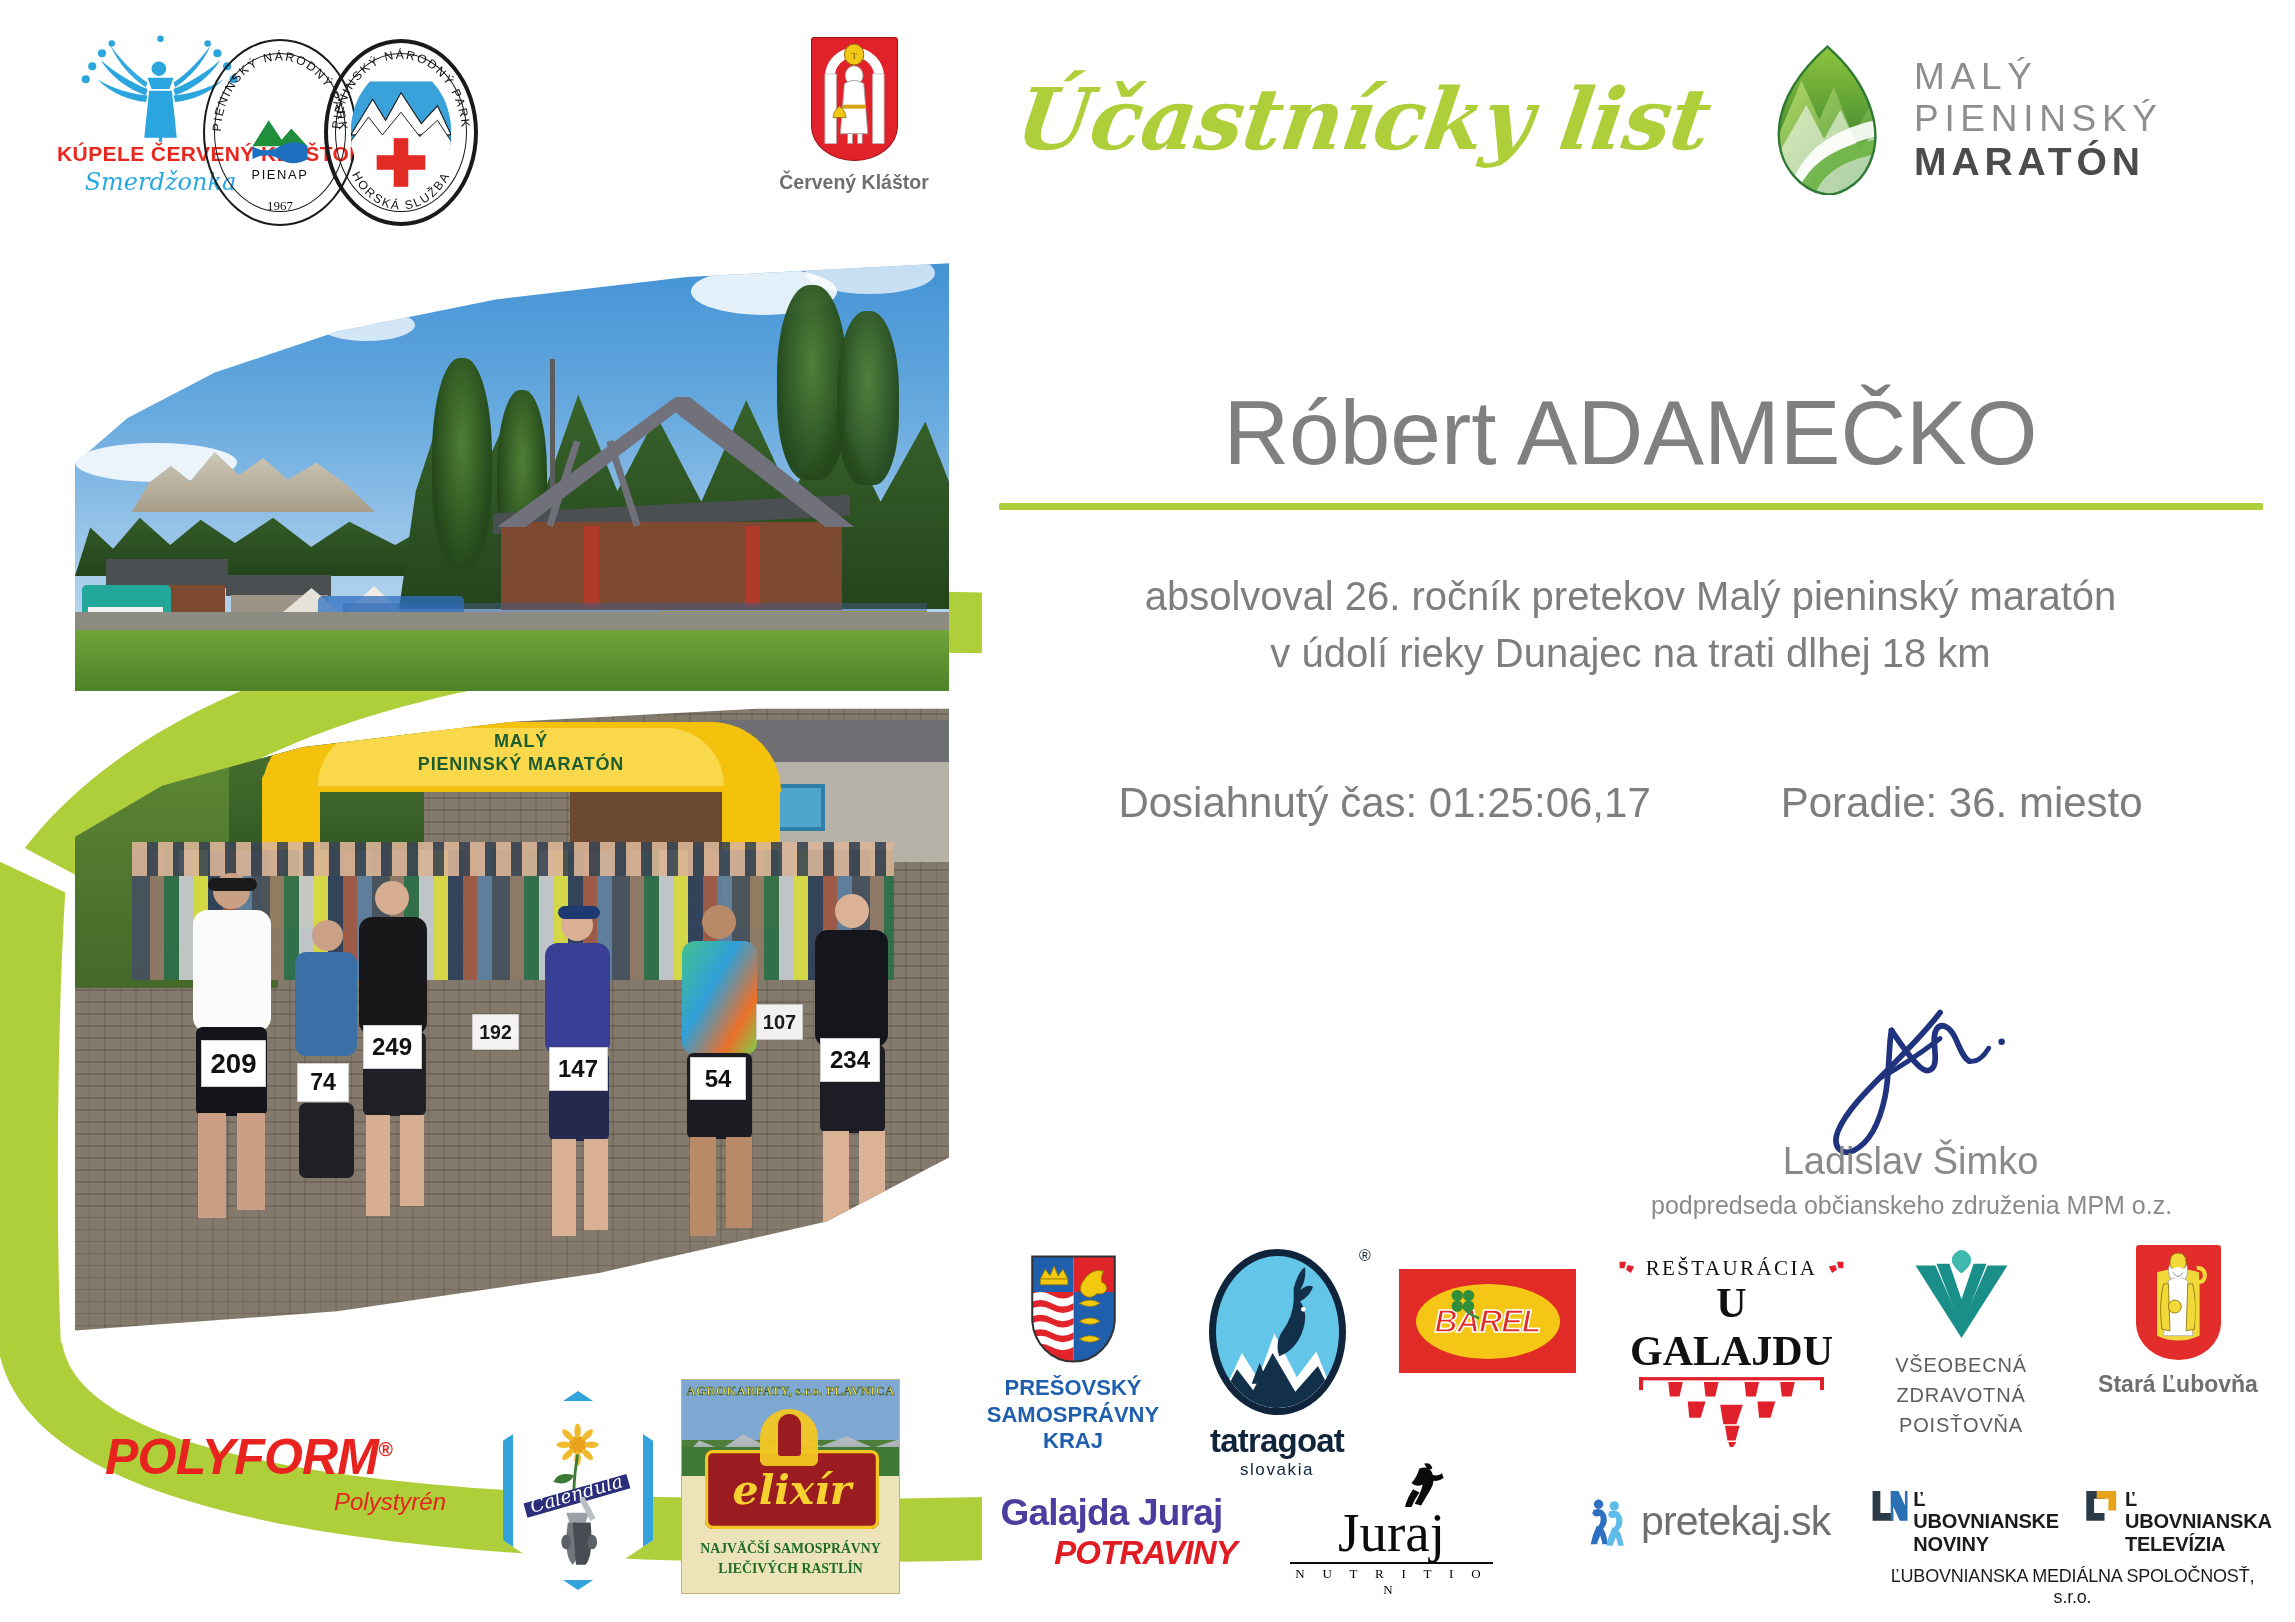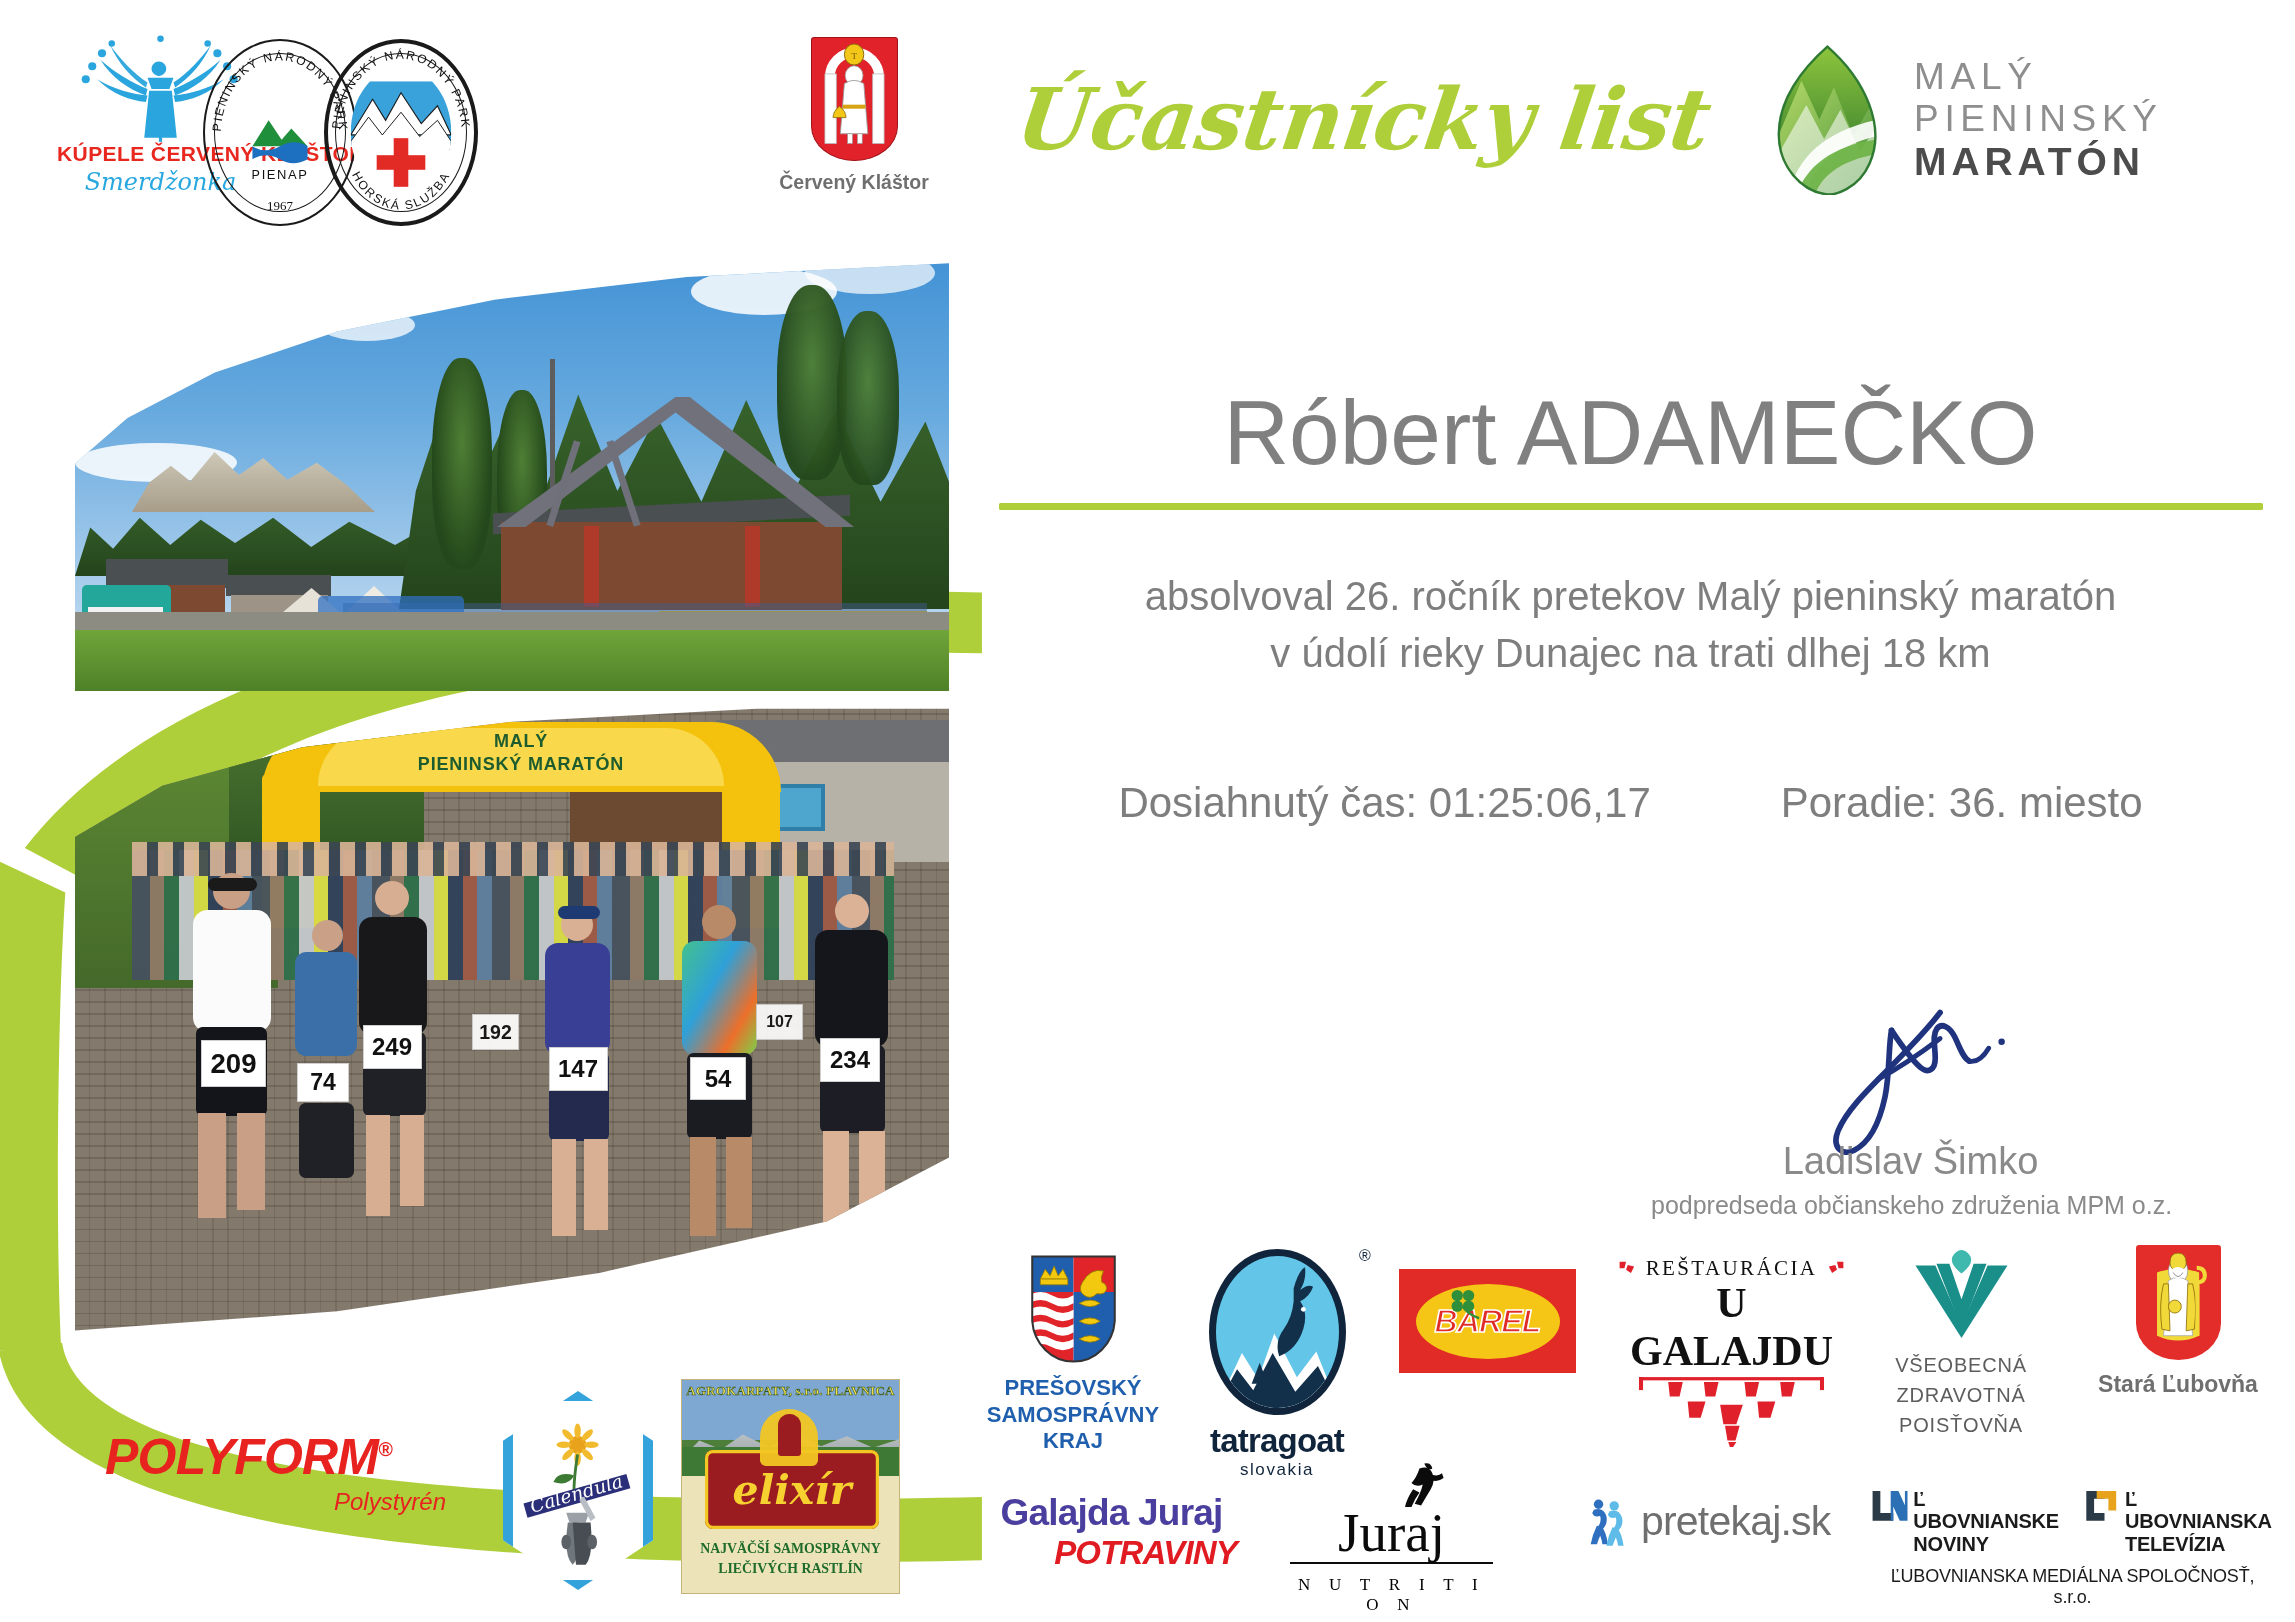--- a/index.html
+++ b/index.html
@@ -155,22 +155,22 @@
   .slubovna .shield{width:85px;height:115px;margin:0 auto;background:#e32d2a;
      border-radius:3.2px 3.2px 50% 50%/3.2px 3.2px 32% 32%;position:relative;overflow:hidden;}
   .slubovna .lbl{font-size:23px;color:#6f6f6f;margin-top:9.7px;}
 
   .galajda{left:986px;top:1492px;width:251px;}
   .galajda .g1{font-size:37px;font-weight:bold;color:#4a3f9e;letter-spacing:-0.8px;}
   .galajda .g2{font-size:33px;font-weight:bold;font-style:italic;color:#e11b22;text-align:right;letter-spacing:-0.8px;}
 
   .monk{left:1290px;top:1468px;width:203px;}
   .monk .mw{font-size:55px;font-family:"Liberation Serif",serif;color:#0b0b0b;line-height:1;position:relative;}
-  .monk .ml{border-top:2.4px solid #0b0b0b;margin-top:1.6px;font-size:17px;letter-spacing:7.3px;
-     font-family:"Liberation Serif",serif;padding-top:11px;}
+  .monk .ml{border-top:2.4px solid #0b0b0b;margin-top:1.6px;font-size:13px;letter-spacing:7.3px;
+     font-family:"Liberation Serif",serif;padding-top:2px;}
 
   .pretekaj{left:1586px;top:1497px;width:260px;display:flex;align-items:center;gap:8px;}
   .pretekaj .pt{font-size:41px;color:#6f6f6f;letter-spacing:-0.8px;}
 
   .lms{left:1882px;top:1488px;width:381px;}
   .lms .row{display:flex;gap:23px;align-items:flex-start;justify-content:center;}
   .lms .blk{display:flex;gap:5.7px;align-items:flex-start;}
   .lms .t{font-size:20px;font-weight:bold;color:#1b1b1b;line-height:1.12;text-align:left;letter-spacing:-0.2px;}
   .lms .foot{font-size:18px;color:#1b1b1b;margin-top:10.5px;letter-spacing:-0.2px;}
 </style>
@@ -465,21 +465,21 @@
         <div class="runner" style="left:724px;top:198px;width:112px;height:324px;">
           <div style="position:absolute;left:36px;top:0;width:34px;height:34px;background:#dcb296;border-radius:50%;"></div>
           <div style="position:absolute;left:16px;top:36px;width:73px;height:117px;background:#15161b;border-radius:13px;"></div>
           <div style="position:absolute;left:21px;top:151px;width:65px;height:88px;background:#1d1e25;border-radius:6.5px;"></div>
           <div style="position:absolute;left:24px;top:237px;width:26px;height:101px;background:#dcb296;"></div>
           <div style="position:absolute;left:60px;top:237px;width:26px;height:92px;background:#dcb296;"></div>
           <div class="bib" style="left:21px;top:144px;width:58px;height:42px;font-size:24px;line-height:42px;">234</div>
         </div>
 
         <div class="bib" style="left:397px;top:318px;width:45px;height:34px;font-size:19.5px;line-height:34px;opacity:.92;">192</div>
-        <div class="bib" style="left:681px;top:308px;width:45px;height:34px;font-size:16px;line-height:34px;opacity:.9;">107</div>
+        <div class="bib" style="left:681px;top:308px;width:45px;height:34px;font-size:20px;line-height:34px;opacity:.9;">107</div>
       </div>
     </div>
   </div>
 
   <div class="blsp polyform">
     <div class="pf">
       <span>POLYFORM</span><sup>®</sup>
     </div>
     <div class="ps">Polystyrén</div>
   </div>

